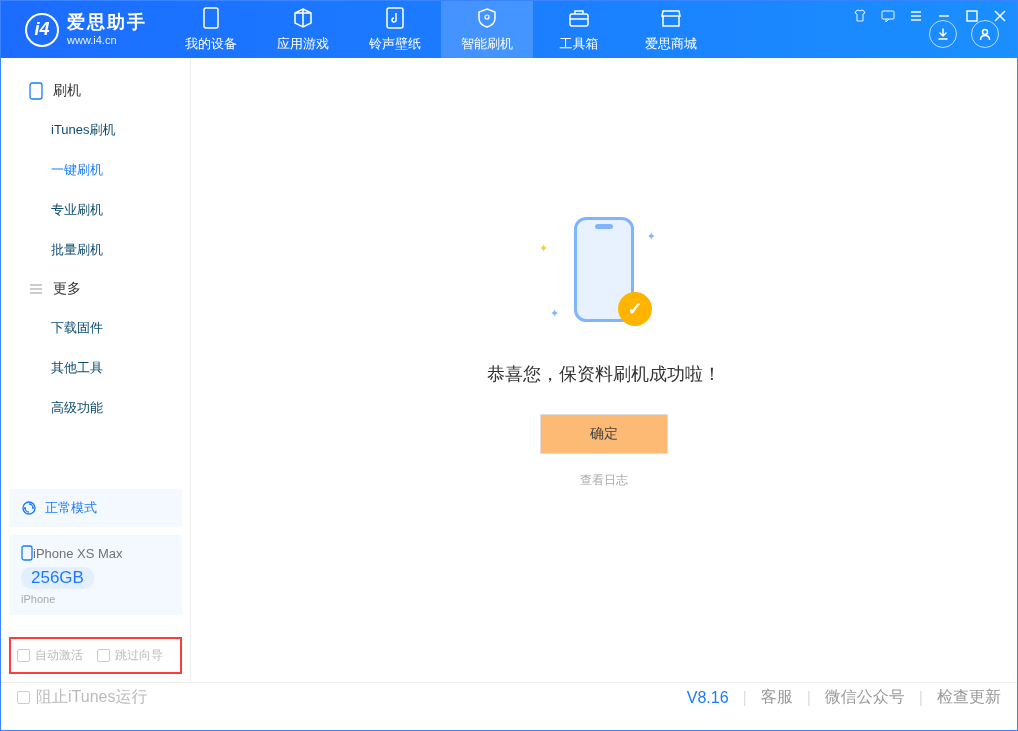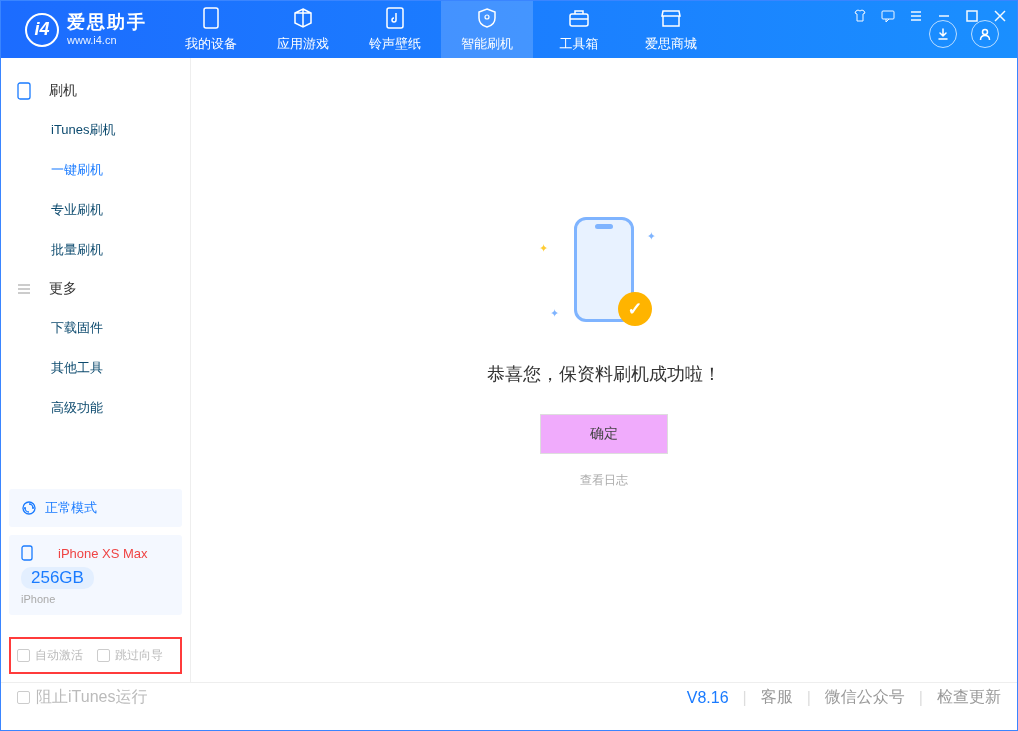--- a/index.html
+++ b/index.html
@@ -20,49 +20,49 @@
 
 .window-controls { position: absolute; right: 8px; top: 6px; display: flex; gap: 10px; align-items: center; }
 .window-controls span, .win-icon { cursor: pointer; width: 18px; height: 18px; display: inline-flex; align-items: center; justify-content: center; font-size: 13px; opacity: 0.95; }
 
 .header-right-icons { position: absolute; right: 18px; bottom: 10px; display: flex; gap: 14px; }
 .circle-icon { width: 28px; height: 28px; border: 1.5px solid rgba(255,255,255,0.7); border-radius: 50%; display: flex; align-items: center; justify-content: center; cursor: pointer; font-size: 13px; }
 
 
 .body { display: flex; height: calc(100% - 75px - 30px); }
 .sidebar { width: 190px; border-right: 1px solid #eee; padding-top: 14px; display: flex; flex-direction: column; }
-.side-section-header { display: flex; align-items: center; gap: 18px; padding: 10px 16px; font-size: 14px; color: #333; font-weight: 500; }
+.side-section-header { display: flex; align-items: center; gap: 10px; padding: 10px 28px; font-size: 14px; color: #333; font-weight: 500; }
 .side-item { padding: 11px 18px 11px 50px; font-size: 13px; color: #0c4a6e; cursor: pointer; }
 .side-item.active { color: #1a7bff; }
 .side-spacer { flex: 1; }
 
 .device-cards { padding: 8px; }
 .device-card { background: #f4f8ff; border-radius: 3px; padding: 10px 12px; margin-bottom: 8px; font-size: 13px; }
 .device-mode { color: #1a7bff; display: flex; align-items: center; gap: 8px; }
-.device-info .device-name { color: #ef4444; font-weight: 500; display: flex; align-items: center; gap: 25px; }
+.device-info .device-name { color: #737373; font-weight: 500; display: flex; align-items: center; gap: 0; }
 .capacity-badge { display: inline-block; background: #e3efff; color: #1a7bff; border-radius: 10px; padding: 1px 10px; font-size: 17px; margin-top: 6px; }
 .device-type { color: #aaa; font-size: 11px; margin-top: 4px; }
 
 .checkbox-row { border: 2px solid #ff3b3b; margin: 6px 8px 8px 8px; padding: 8px 6px; display: flex; gap: 14px; font-size: 12px; color: #bbb; }
 .checkbox-row label { display: flex; align-items: center; gap: 5px; cursor: pointer; }
 .checkbox-box { width: 13px; height: 13px; border: 1px solid #ccc; border-radius: 2px; display: inline-block; }
 
 
 .main { flex: 1; display: flex; flex-direction: column; align-items: center; justify-content: center; padding-bottom: 40px; }
 .phone-illustration { position: relative; width: 120px; height: 120px; margin-bottom: 30px; }
 .phone { width: 60px; height: 105px; border: 3px solid #7fb4ff; border-radius: 12px; background: #e8f2ff; position: absolute; left: 30px; top: 5px; }
 .phone::before { content: ""; position: absolute; top: 4px; left: 18px; width: 18px; height: 5px; background: #7fb4ff; border-radius: 3px; }
 .check-badge { position: absolute; right: 12px; bottom: 6px; width: 34px; height: 34px; background: #ffb400; border-radius: 50%; display: flex; align-items: center; justify-content: center; color: #fff; font-size: 18px; font-weight: bold; }
 .sparkle { position: absolute; color: #7fb4ff; font-size: 11px; }
 .sparkle.s1 { left: -5px; top: 30px; color: #ffcc33; }
 .sparkle.s2 { right: 8px; top: 18px; }
 .sparkle.s3 { left: 6px; bottom: 12px; }
 
 .success-text { font-size: 18px; color: #333; margin-bottom: 28px; }
-.confirm-btn { padding: 10px 49px; border: 1px solid #ddd; background: #f0abfc; font-size: 14px; color: #444; cursor: pointer; margin-bottom: 18px; }
+.confirm-btn { padding: 10px 49px; border: 1px solid #ddd; background: #fdba74; font-size: 14px; color: #444; cursor: pointer; margin-bottom: 18px; }
 .log-link { font-size: 12px; color: #aaa; cursor: pointer; }
 
 
 .footer { height: 30px; border-top: 1px solid #eee; display: flex; align-items: center; padding: 0 16px; font-size: 16px; color: #999; }
 .footer-left { display: flex; align-items: center; gap: 6px; color: #bbb; }
 .footer-spacer { flex: 1; }
 .footer-right { display: flex; align-items: center; gap: 14px; color: #999; }
 .footer-right span { cursor: pointer; }
 .divider { color: #ddd; }
 

